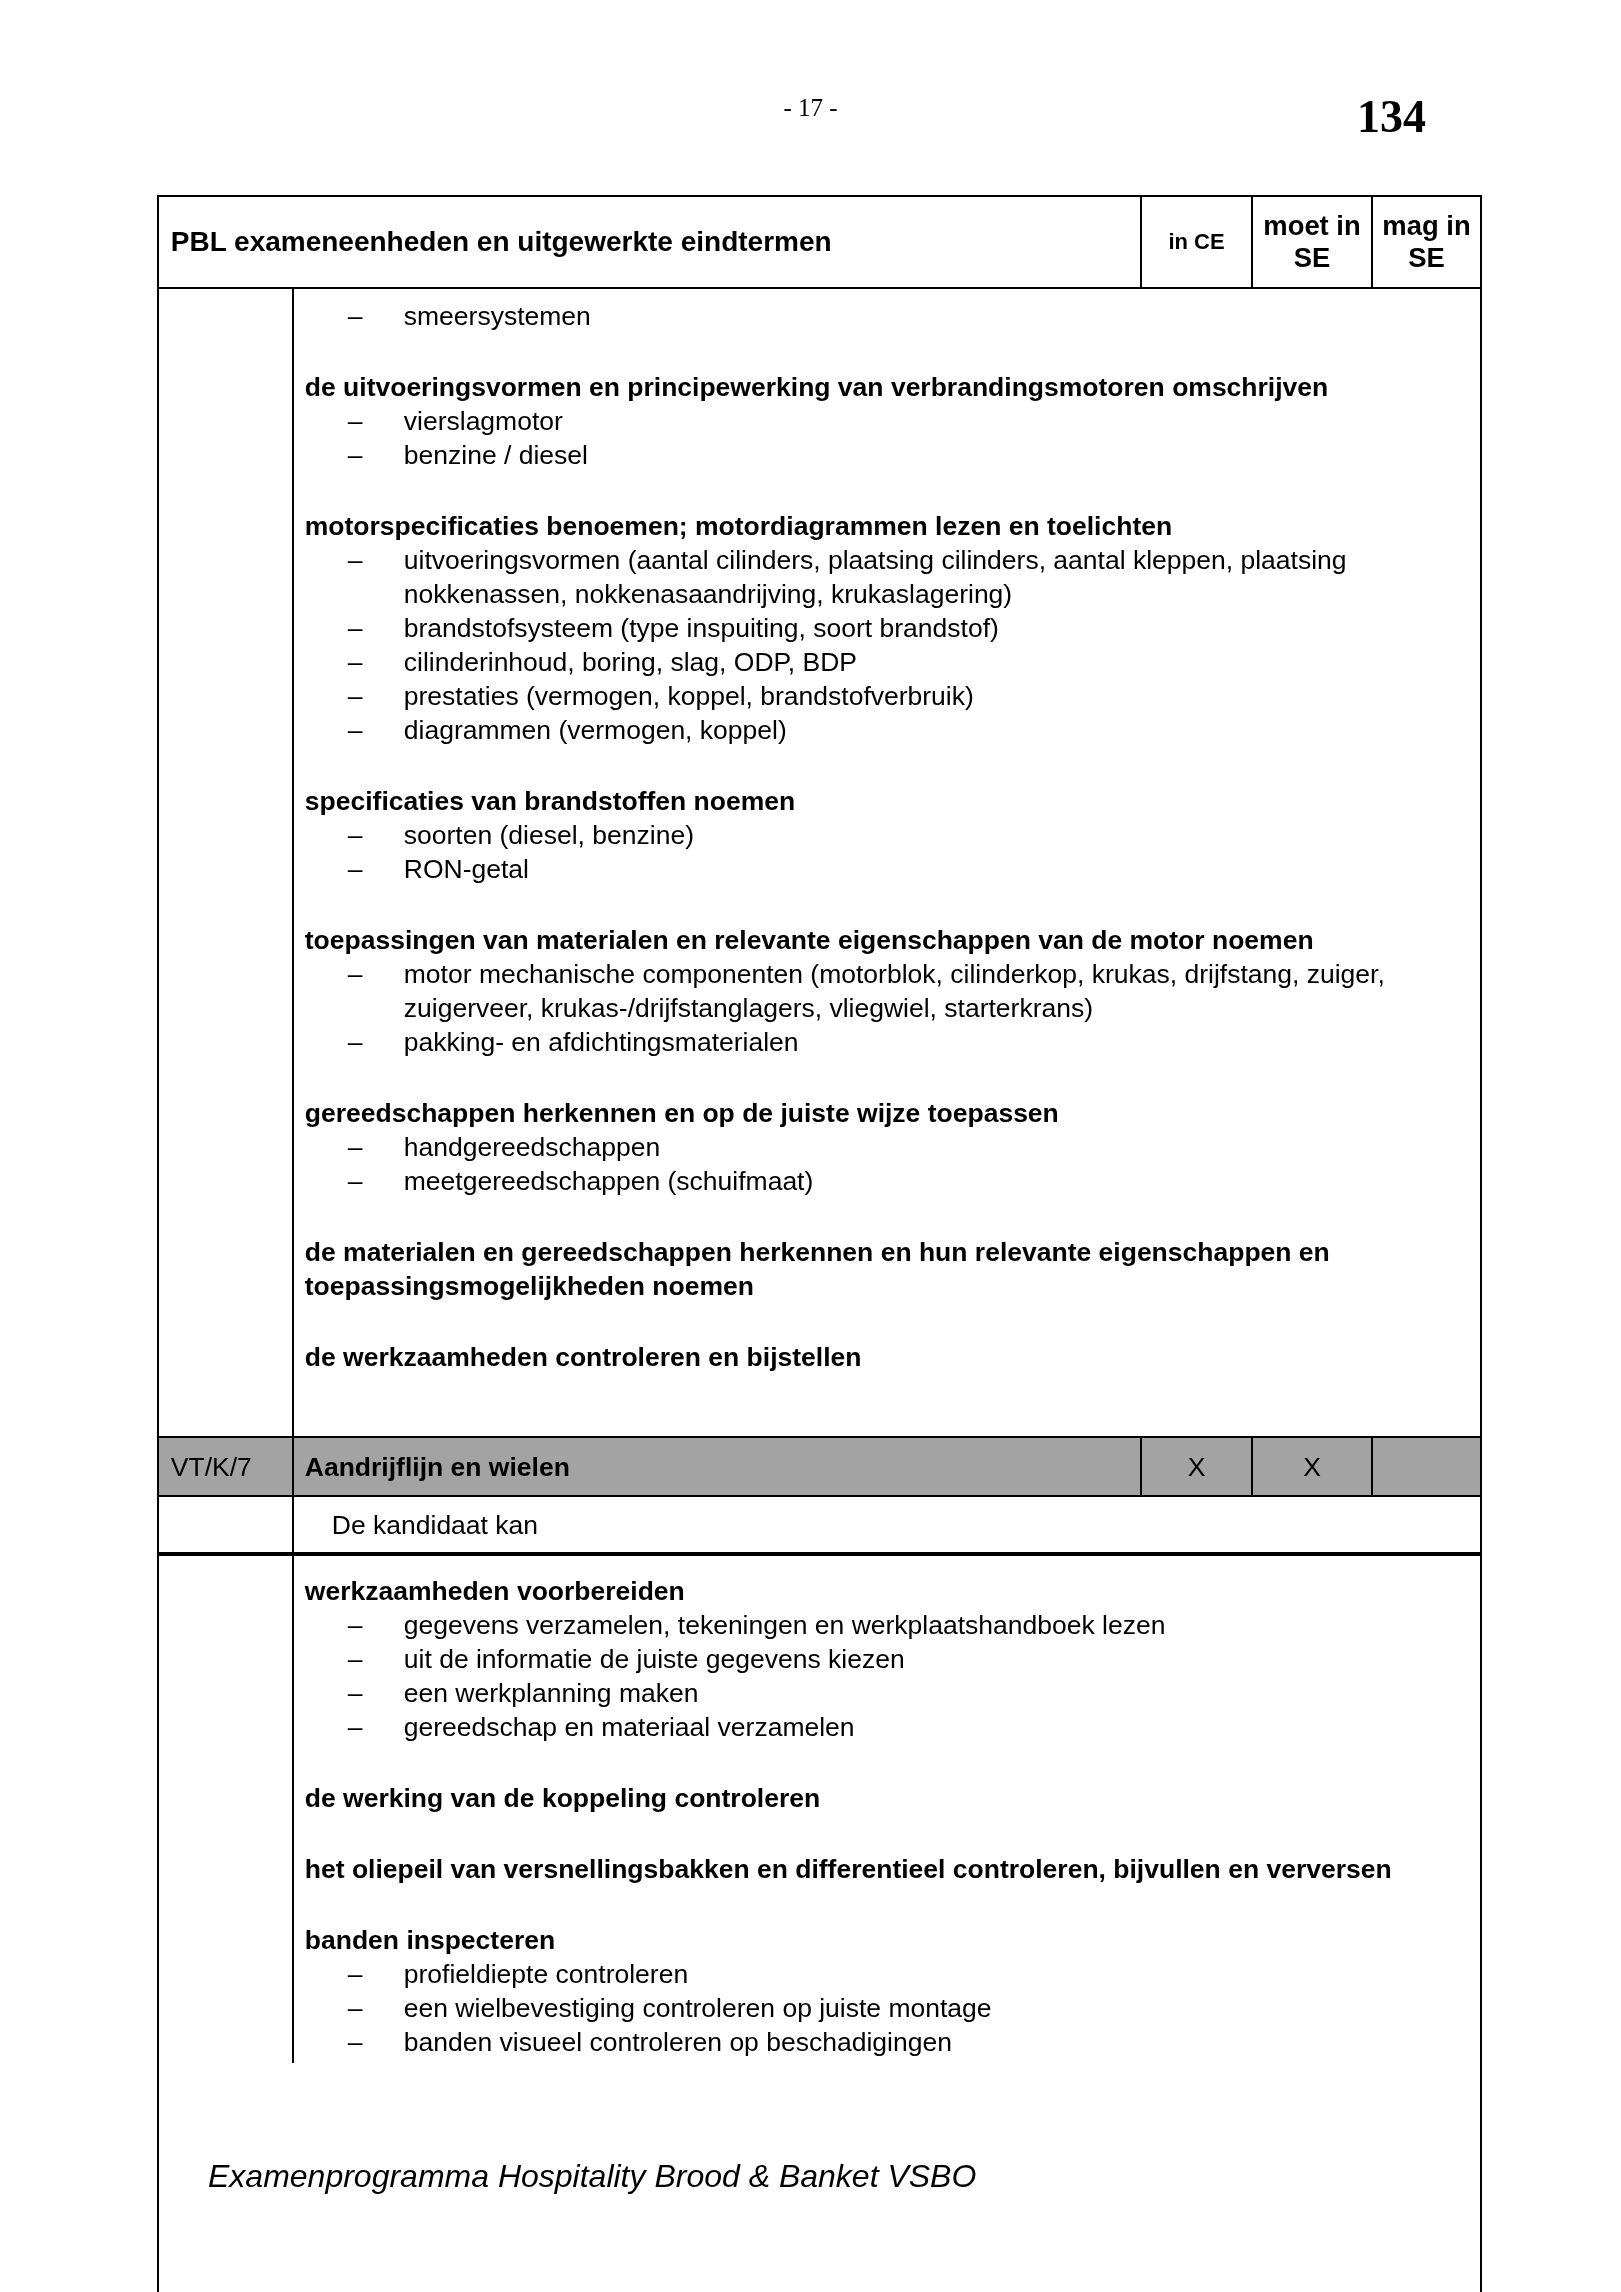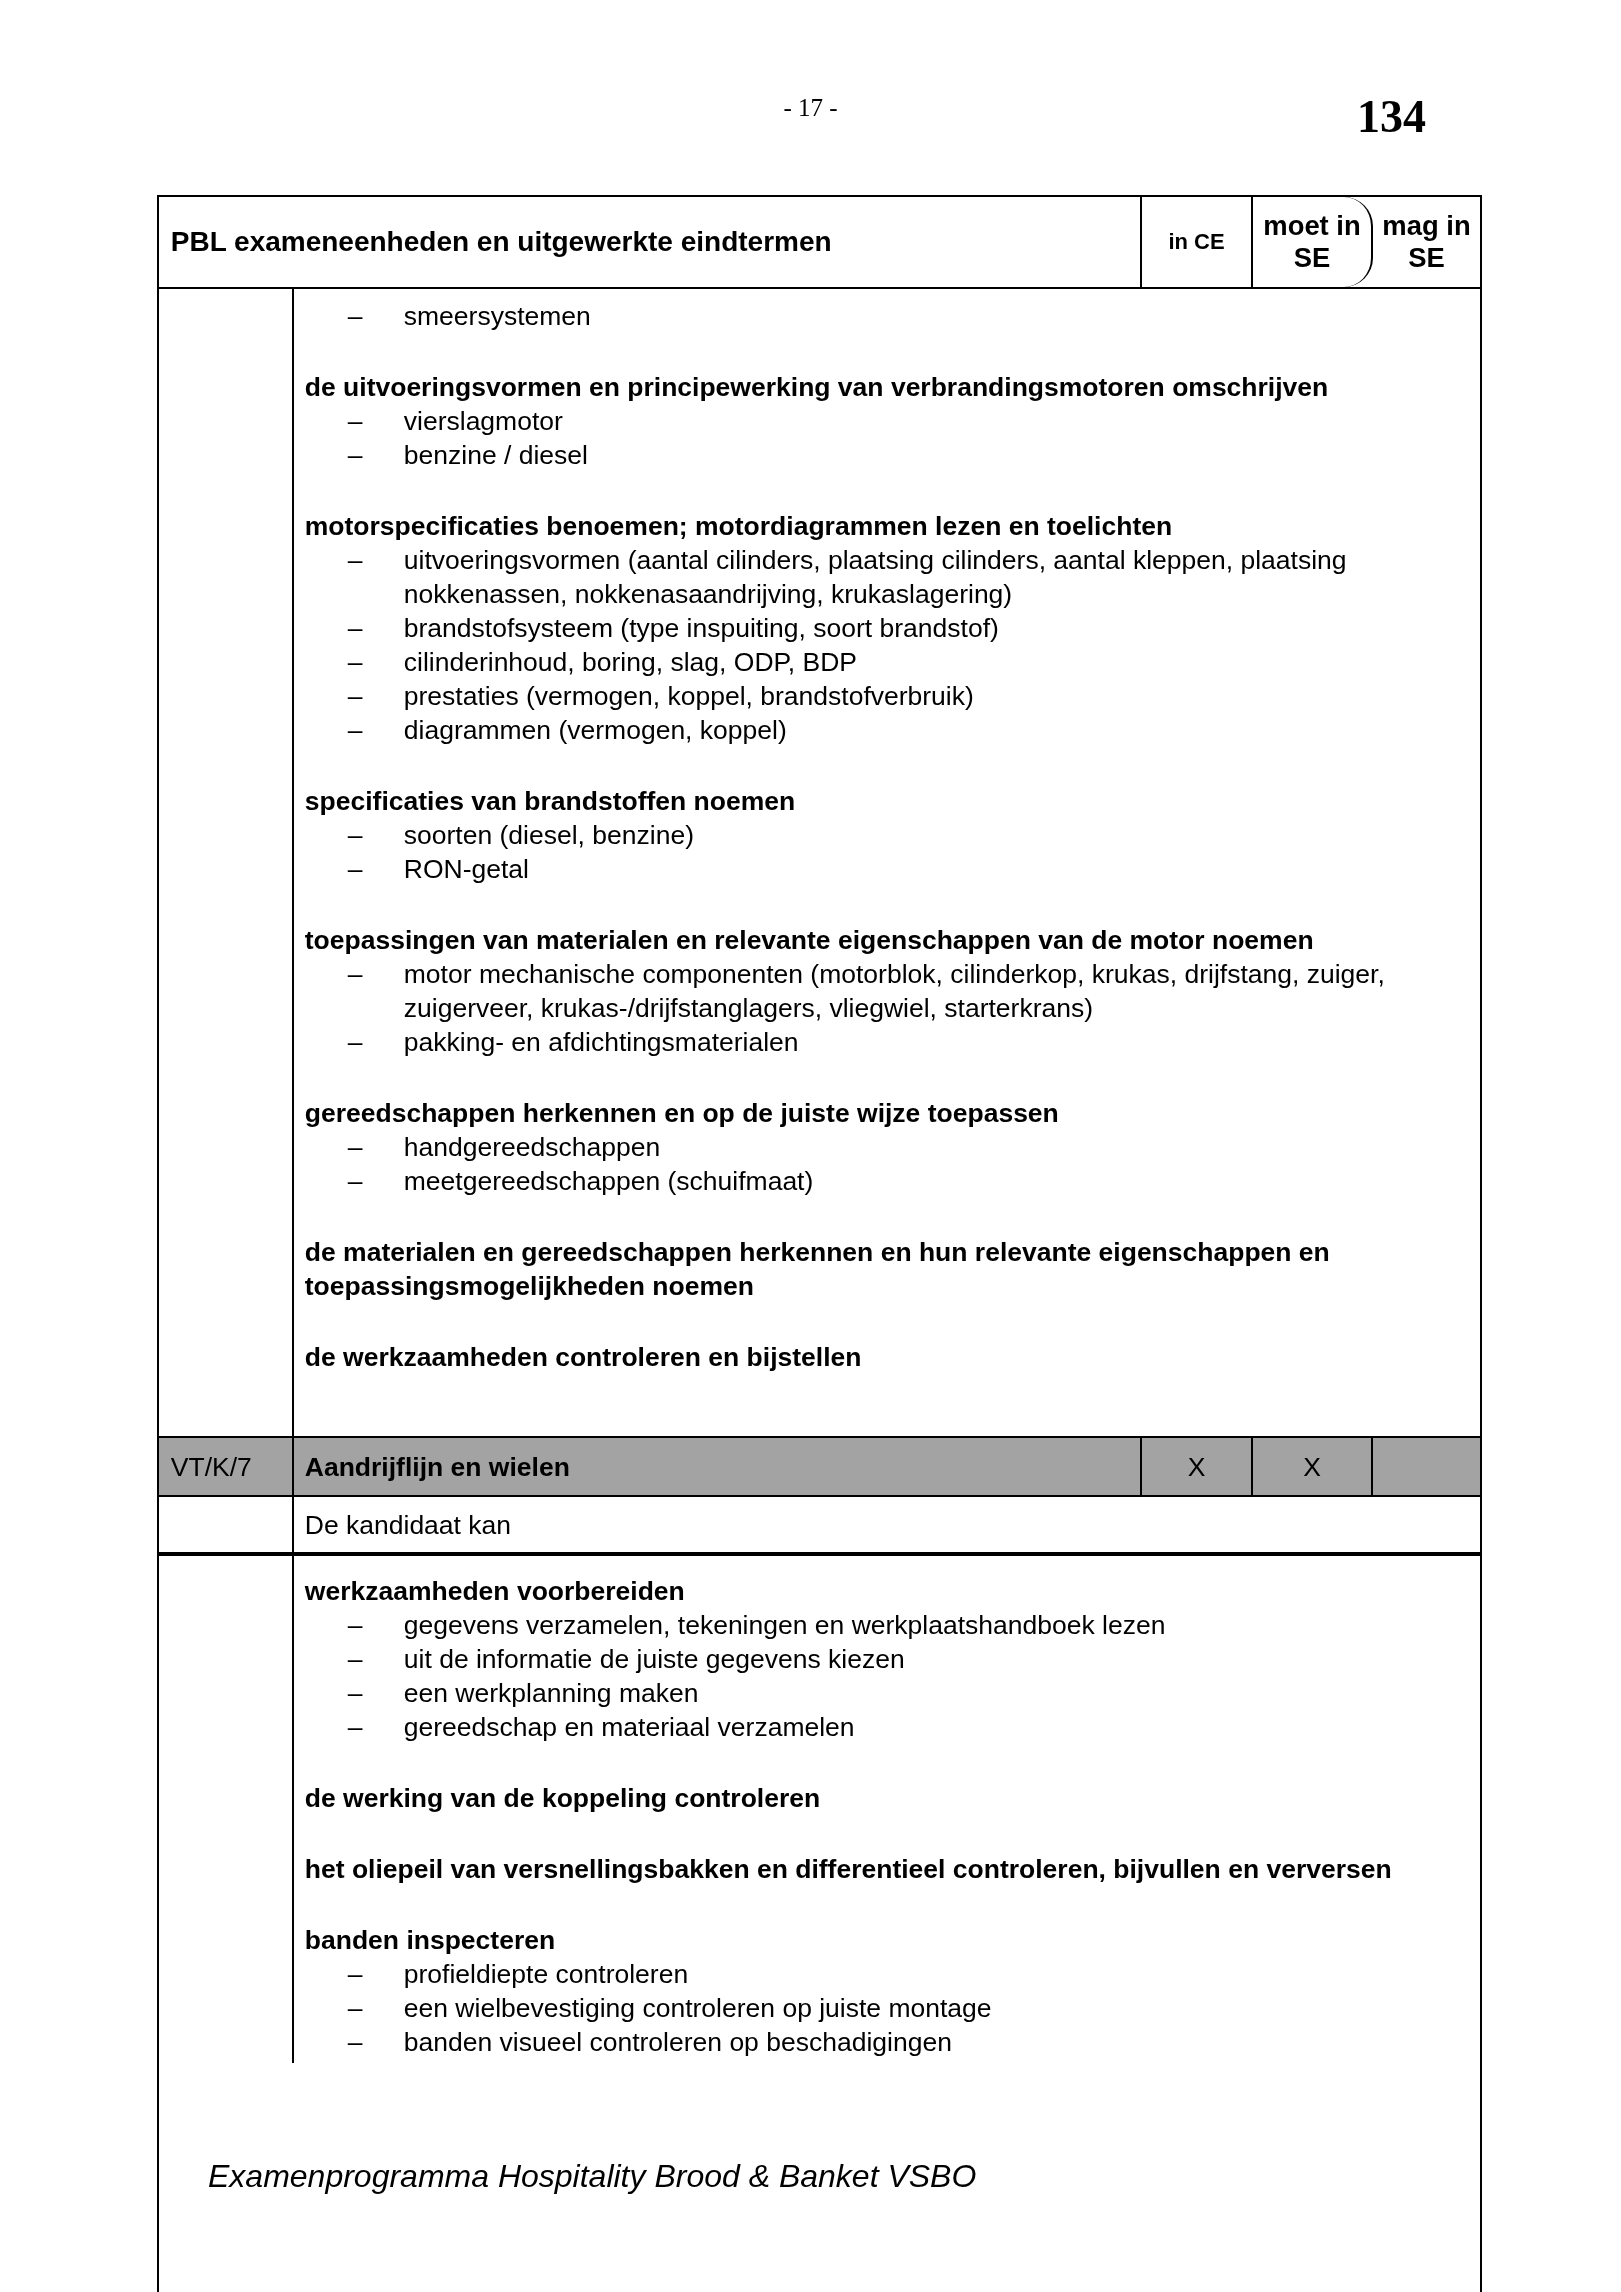--- a/index.html
+++ b/index.html
@@ -22,35 +22,35 @@
   .row-unit     { height:59px; background:#a3a3a3; }
   .row-kand     { height:59px; border-bottom-width:4.9px; }
   .row-body2    { height:507px; border-bottom:none; }
 
   .c { height:100%; }
   .c-title { flex:0 0 983px; border-right:2.9px solid #000; display:flex; align-items:center;
              padding-left:11.8px; font-weight:bold; font-size:28px; }
   .c-ce   { flex:0 0 111px; border-right:2.9px solid #000; display:flex; align-items:center;
             justify-content:center; text-align:center; font-weight:bold; font-size:22px; line-height:32px; }
   .c-moet { flex:0 0 120px; border-right:2.9px solid #000; display:flex; align-items:center;
-            justify-content:center; text-align:center; font-weight:bold; font-size:27.4px; line-height:32px;border-radius:29px; }
+            justify-content:center; text-align:center; font-weight:bold; font-size:27.4px; line-height:32px; }
   .c-mag  { flex:1; display:flex; align-items:center; justify-content:center; text-align:center;
             font-weight:bold; font-size:27.4px; line-height:32px; }
 
   .c-num  { flex:0 0 135px; border-right:2.9px solid #000; }
   .c-content { flex:1; padding-top:3.9px; overflow:hidden; }
 
   .c-code { flex:0 0 135px; border-right:2.9px solid #000; display:flex; align-items:center; padding-left:11.8px; }
   .c-unit-title { flex:0 0 848px; border-right:2.9px solid #000; display:flex; align-items:center;
                   padding-left:10.8px; font-weight:bold; }
   .c-x-ce   { flex:0 0 111px; border-right:2.9px solid #000; display:flex; align-items:center; justify-content:center; }
   .c-x-moet { flex:0 0 120px; border-right:2.9px solid #000; display:flex; align-items:center; justify-content:center; }
   .c-x-mag  { flex:1; display:flex; align-items:center; justify-content:center; }
 
-  .c-kand { flex:1; display:flex; align-items:center; padding-left:10.8px; }
+  .c-kand { flex:1; display:flex; align-items:center; padding-left:10.8px;margin-left:27px; }
 
   
   .section { margin-top:37px; }
   .section.first { margin-top:13.7px; }
   .sec-title { position:relative; padding-left:10.8px; font-weight:bold; }
   .bullet { display:flex; padding-left:10.8px; }
   .bullet.lead { margin-top:5.9px; }
   .dash { flex:0 0 56px; margin-left:43px; }
   .btext { flex:1; padding-right:13.7px; }
 

